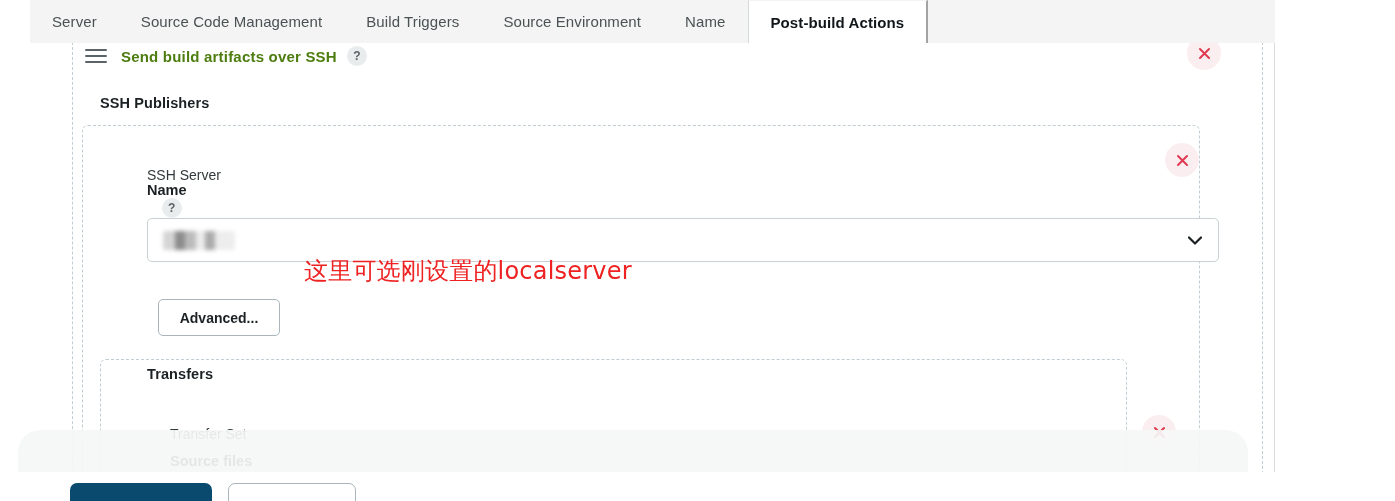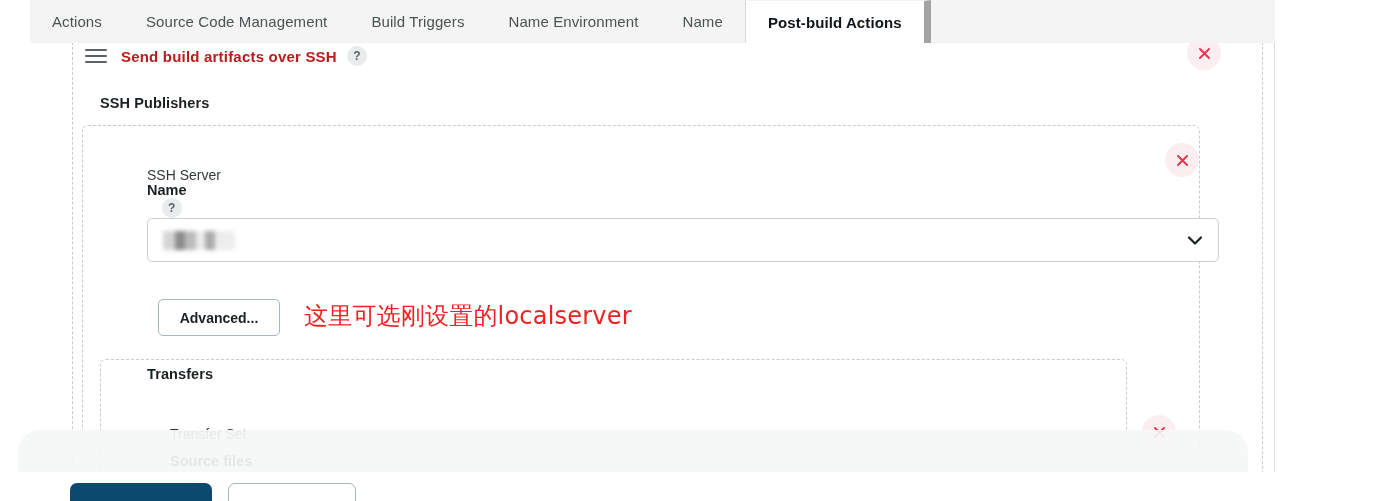--- a/index.html
+++ b/index.html
@@ -56,21 +56,21 @@
     box-sizing: border-box;
     background: transparent;
     border: none;
     font-family: "Liberation Sans", sans-serif;
   }
   .tab.active {
     background: #ffffff;
     color: #11161a;
     font-weight: bold;
     border-left: 1px solid #d4d9dc;
-    border-right: 7px solid #a3a3a3;
+    border-right: 2px solid #a3a3a3;
     border-top: 1px solid #f4f4f4;
   }
 
   
   .page {
     position: absolute;
     left: 0; top: 43px;
     width: 1395px;
     height: 458px;
     background: #ffffff;
@@ -117,21 +117,21 @@
   .drag-handle span {
     display: block;
     height: 2px;
     width: 22px;
     background: #5c6366;
     border-radius: 1px;
   }
   .action-title {
     font-size: 15px;
     font-weight: bold;
-    color: #b91c1c;
+    color: #4d7c0f;
     letter-spacing: 0.2px;
   }
   .help-badge {
     display: inline-flex;
     align-items: center;
     justify-content: center;
     width: 20px; height: 20px;
     border-radius: 50%;
     background: #e9ecec;
     color: #5a6164;
@@ -236,21 +236,20 @@
 
   .annotation {
     position: absolute;
     left: 274px;
     top: 212px;
     font-size: 24px;
     color: #ee2222;
     font-family: "DejaVu Sans", sans-serif;
     white-space: nowrap;
     letter-spacing: 0.2px;
-    margin-top: 45px;
   }
 
   .btn-secondary {
     position: absolute;
     left: 128px;
     top: 256px;
     min-width: 122px;
     height: 37px;
     padding: 0 16px;
     background: #ffffff;
@@ -328,24 +327,24 @@
     padding: 0;
   }
 </style>
 </head>
 <body>
 
 <div class="tabbar">
   <div class="tabbar-leftgap"></div>
   <div class="tabbar-rightgap"></div>
   <div class="tabs">
-    <button class="tab">Actions</button>
+    <button class="tab">Server</button>
     <button class="tab">Source Code Management</button>
     <button class="tab">Build Triggers</button>
-    <button class="tab">Name Environment</button>
+    <button class="tab">Source Environment</button>
     <button class="tab">Name</button>
     <button class="tab active">Post-build Actions</button>
   </div>
 </div>
 
 <div class="page">
   <div class="content-col">
 
     <div class="action-block"></div>
 

